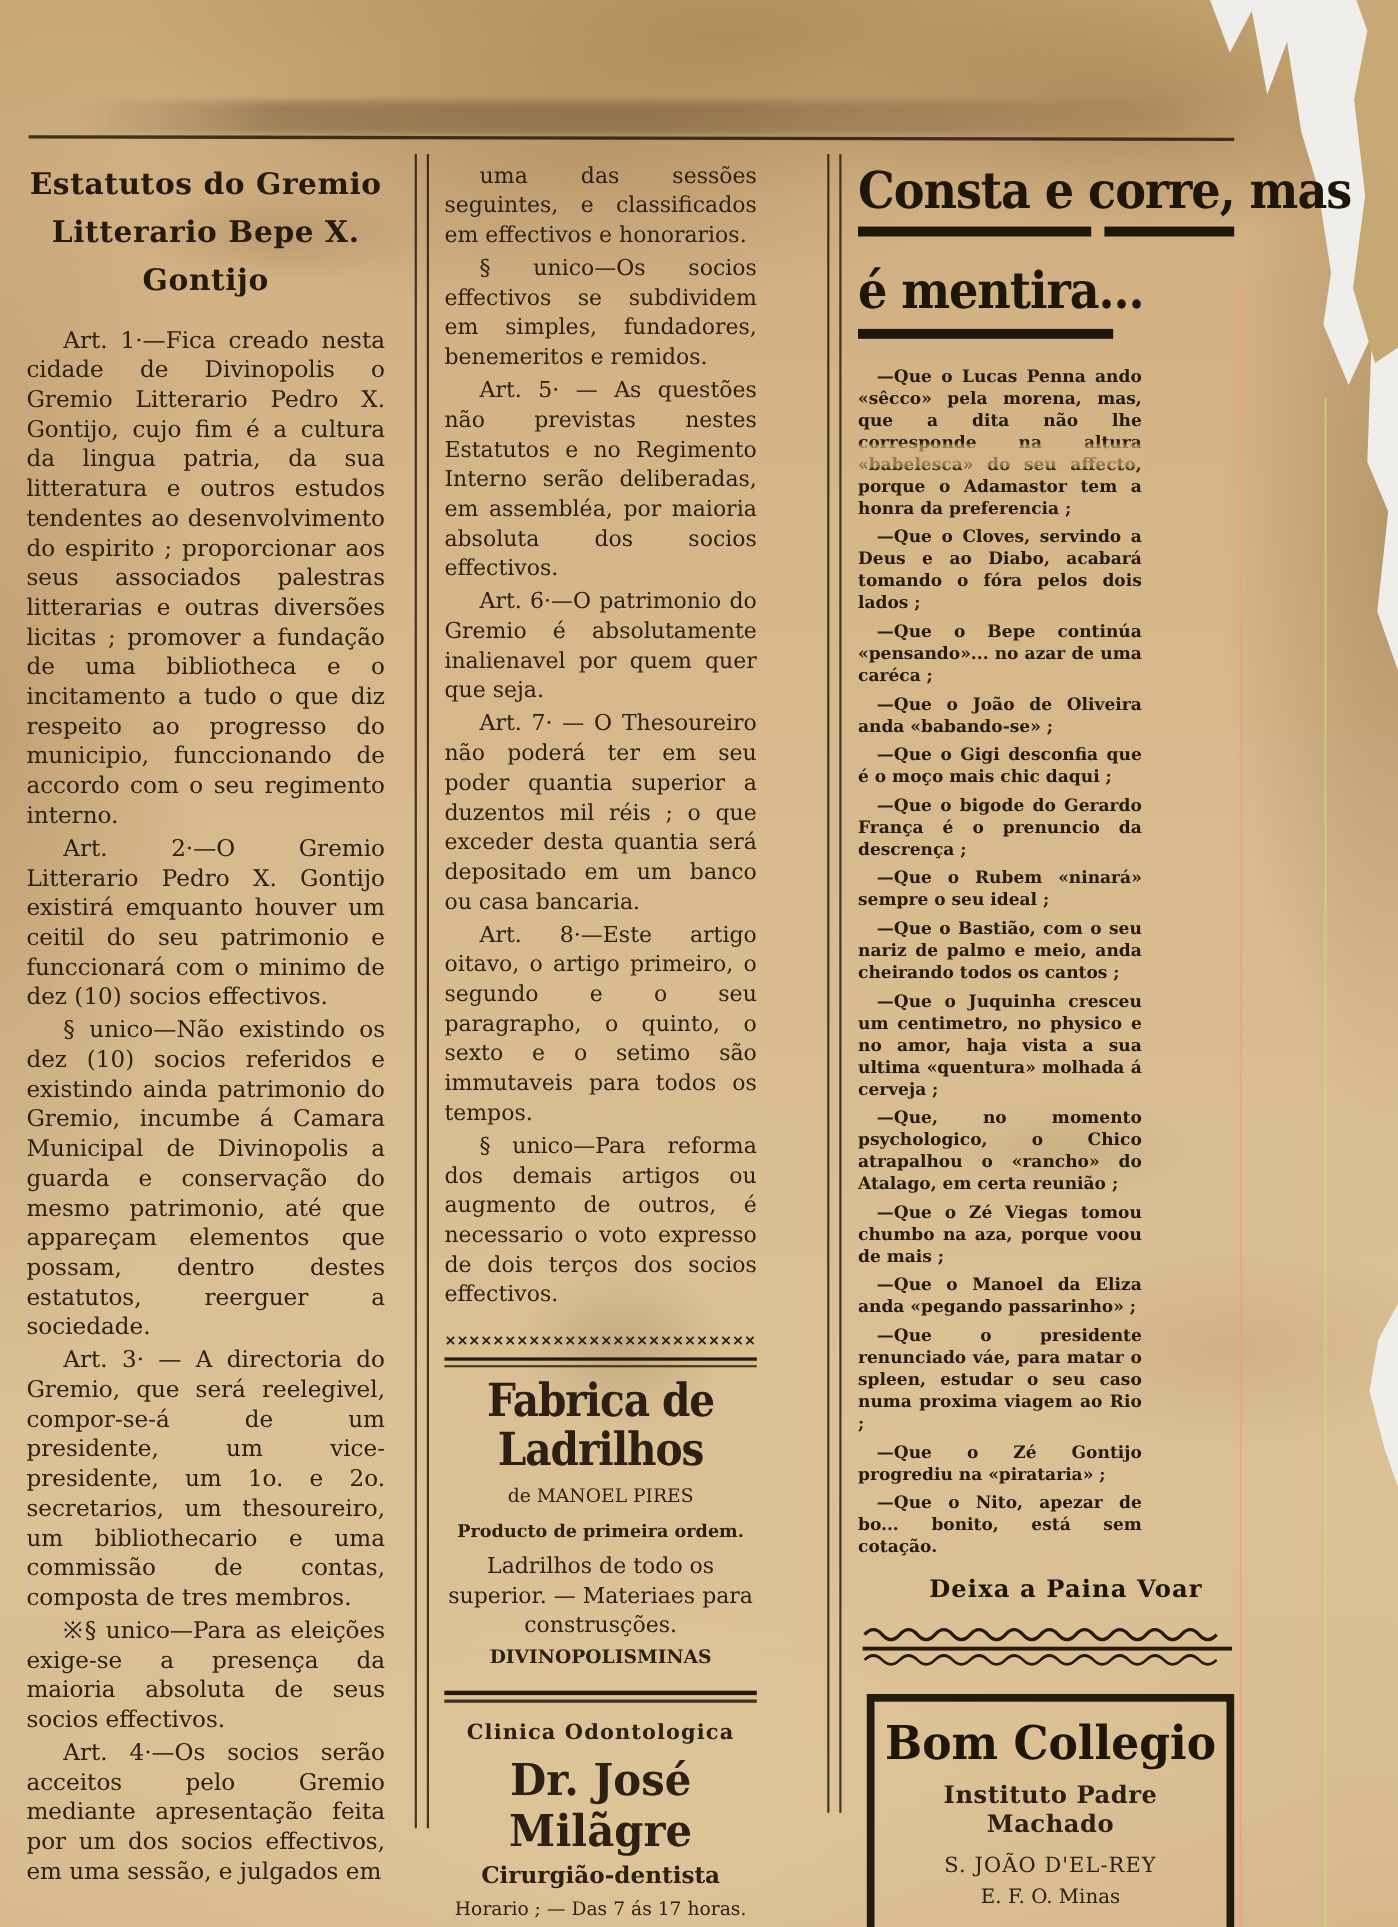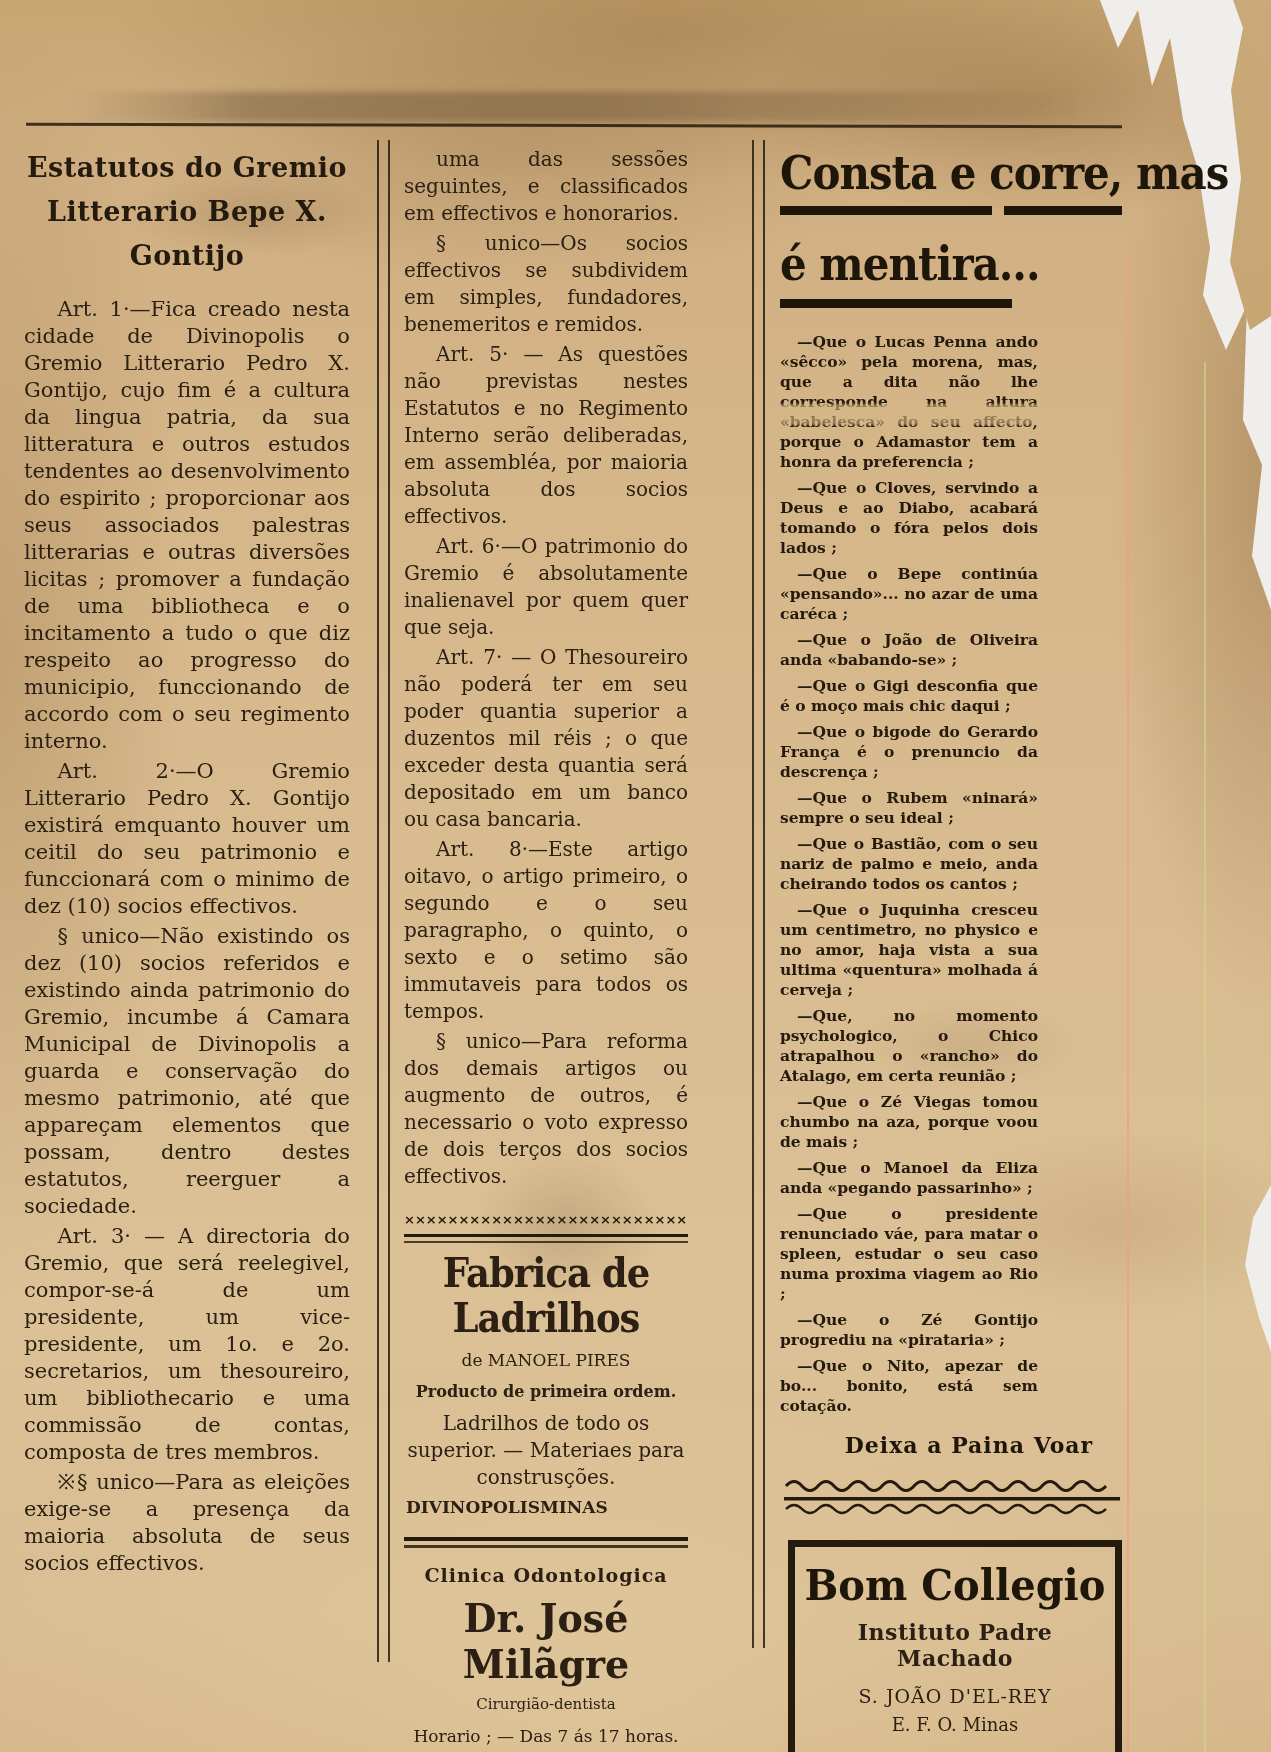--- a/index.html
+++ b/index.html
@@ -45,25 +45,25 @@
   
   #col2{position:absolute;left:404px;top:146px;width:284px;font-size:20px;line-height:27px;text-align:justify;}
   #ornament-row{margin:16px 0 0;font-family:"DejaVu Sans",sans-serif;font-weight:bold;font-size:13px;letter-spacing:0;
     white-space:nowrap;overflow:hidden;text-align:center;color:#241b0e;}
   .double-rule{border-top:3px solid #241b0e;border-bottom:2px solid rgba(36,27,14,.8);height:4px;margin:1px 0 12px;}
   .ad{text-align:center;}
   .lad-title{font-weight:bold;font-size:37px;line-height:40px;letter-spacing:-1px;display:inline-block;transform:scaleY(1.12);transform-origin:center;}
   .lad-sub{font-weight:normal;font-size:17px;margin-top:12px;}
   .lad-tag{font-weight:bold;font-size:16px;margin-top:4px;}
   .lad-body{font-size:20px;line-height:27px;margin-top:5px;}
-  .lad-cities{display:flex;justify-content:flex-start;font-size:17px;font-weight:600;margin-top:3px;padding:0 2px;}
+  .lad-cities{display:flex;justify-content:center;font-size:17px;font-weight:600;margin-top:3px;padding:0 2px;}
   .rule-2{border-top:4px solid #241b0e;border-bottom:3px solid rgba(36,27,14,.85);height:4px;margin:16px 0 14px;}
   .den-kicker{font-weight:bold;font-size:19px;letter-spacing:1px;}
   .den-title{font-weight:bold;font-size:38px;line-height:44px;margin-top:8px;display:inline-block;transform:scaleY(1.05);}
-  .den-sub{font-weight:normal;font-size:15px;margin-top:6px;}
+  .den-sub{font-weight:bold;font-size:21px;margin-top:6px;}
   .den-line{font-size:17px;margin-top:5px;}
   
   #col3{position:absolute;left:780px;top:148px;width:352px;}
   .headline{font-weight:bold;font-size:42px;line-height:46px;letter-spacing:-1px;white-space:nowrap;display:inline-block;transform:scaleY(1.1);transform-origin:left top;color:#1f160a;}
   .bar{display:flex;gap:12px;}
   .bar i{display:block;height:9px;background:#1f160a;}
   #bar-1{margin:12px 0 24px;}
   #bar-1 .seg-a{width:212px}#bar-1 .seg-b{width:118px}
   #bar-2{margin:14px 0 24px;}
   #bar-2 .seg-a{width:232px}
@@ -103,20 +103,21 @@
           <div>Litterario Bepe X.</div>
           <div>Gontijo</div>
         </div>
       <div class="body">
 
       <p>Art. 1·—Fica creado nesta cidade de Divinopolis o Gremio Litterario Pedro X. Gontijo, cujo fim é a cultura da lingua patria, da sua litteratura e outros estudos tendentes ao desenvolvimento do espirito ; proporcionar aos seus associados palestras litterarias e outras diversões licitas ; promover a fundação de uma bibliotheca e o incitamento a tudo o que diz respeito ao progresso do municipio, funccionando de accordo com o seu regimento interno.</p>
           <p>Art. 2·—O Gremio Litterario Pedro X. Gontijo existirá emquanto houver um ceitil do seu patrimonio e funccionará com o minimo de dez (10) socios effectivos.</p>
           <p>§ unico—Não existindo os dez (10) socios referidos e existindo ainda patrimonio do Gremio, incumbe á Camara Municipal de Divinopolis a guarda e conservação do mesmo patrimonio, até que appareçam elementos que possam, dentro destes estatutos, reerguer a sociedade.</p>
           <p>Art. 3· — A directoria do Gremio, que será reelegivel, compor-se-á de um presidente, um vice-presidente, um 1o. e 2o. secretarios, um thesoureiro, um bibliothecario e uma commissão de contas, composta de tres membros.</p>
           <p>※§ unico—Para as eleições exige-se a presença da maioria absoluta de seus socios effectivos.</p>
+          <p>Art. 4·—Os socios serão acceitos pelo Gremio mediante apresentação feita por um dos socios effectivos, em uma sessão, e julgados em</p>
         </div>
     </div>
 
     <div id="col2">
       <div class="body">
 
       <p>uma das sessões seguintes, e classificados em effectivos e honorarios.</p>
           <p>§ unico—Os socios effectivos se subdividem em simples, fundadores, benemeritos e remidos.</p>
           <p>Art. 5· — As questões não previstas nestes Estatutos e no Regimento Interno serão deliberadas, em assembléa, por maioria absoluta dos socios effectivos.</p>
           <p>Art. 6·—O patrimonio do Gremio é absolutamente inalienavel por quem quer que seja.</p>

